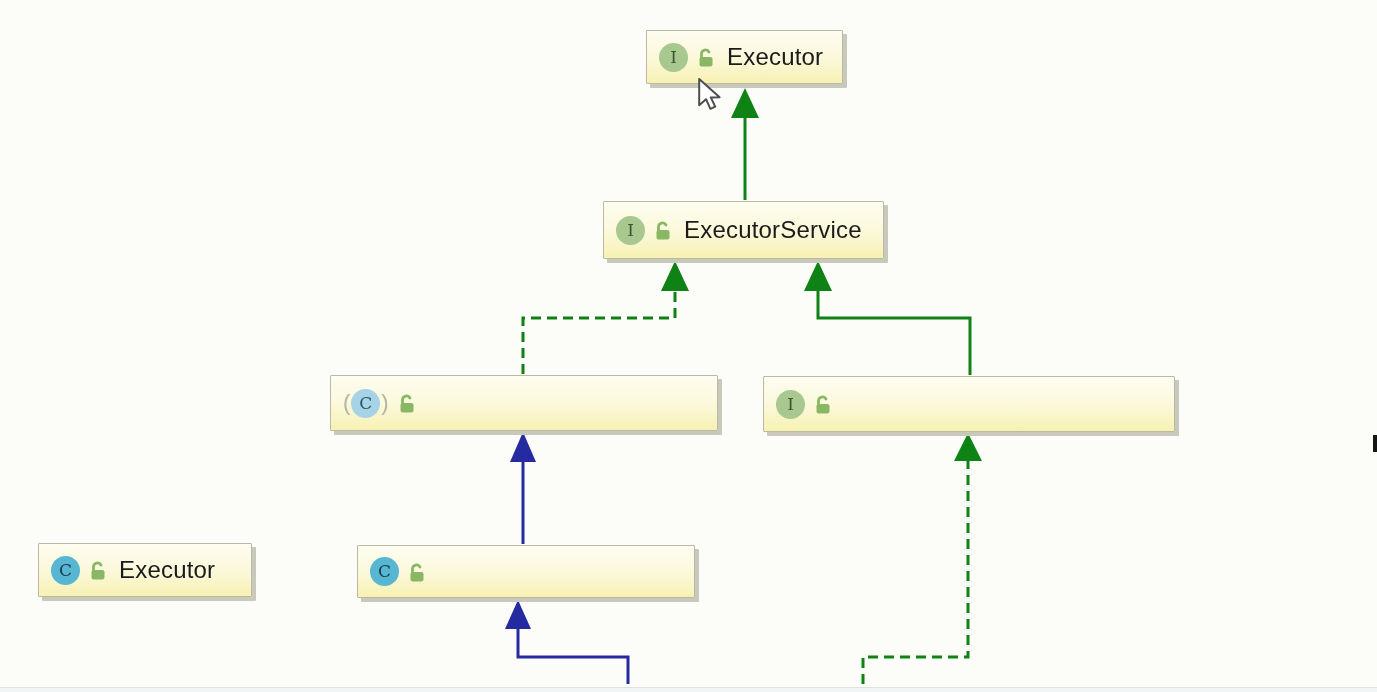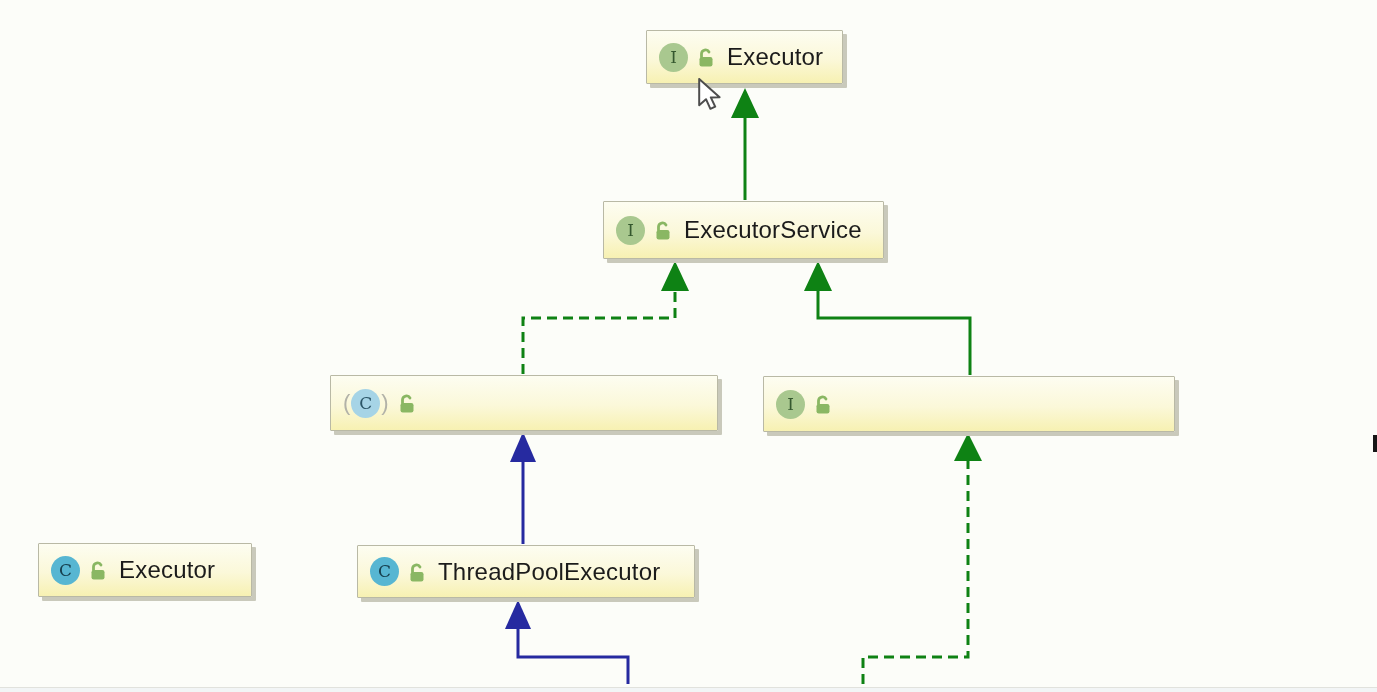--- a/index.html
+++ b/index.html
@@ -136,21 +136,20 @@
   </div>
 
   <div class="node" id="n-thread-pool-executor">
     <span class="type-icon icon-class">C</span>
     <span class="lock">
       <svg width="18" height="20" viewBox="0 0 18 20">
         <path d="M4.5 10 L4.5 6.8 A4 4 0 0 1 12 5" fill="none" stroke-width="2.8" stroke-linecap="round" stroke="#8ab763"></path>
         <rect x="2.5" y="10" width="13" height="9.5" rx="2.2" fill="#8ab763"></rect>
       </svg>
     </span>
-    <span class="label">ThreadPoolExecutor</span>
   </div>
 
   <div id="cursor">
     <svg width="24" height="32" viewBox="0 0 12 16">
       <path d="M0.6 0.5 L0.6 13.6 L4.0 10.6 L6.2 15.4 L8.6 14.3 L6.4 9.7 L10.8 9.6 Z" fill="#ffffff" stroke="#4d4d4d" stroke-width="1" stroke-linejoin="round"></path>
     </svg>
   </div>
 
   <div id="edge-right-mark"></div>
 

